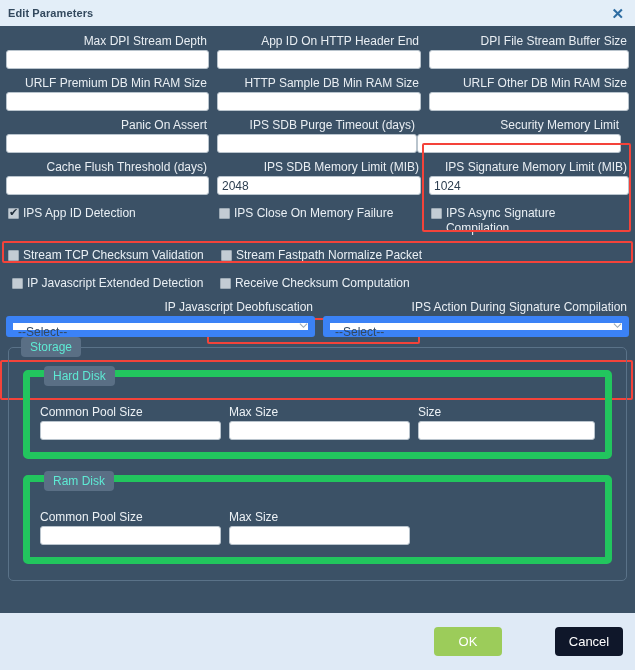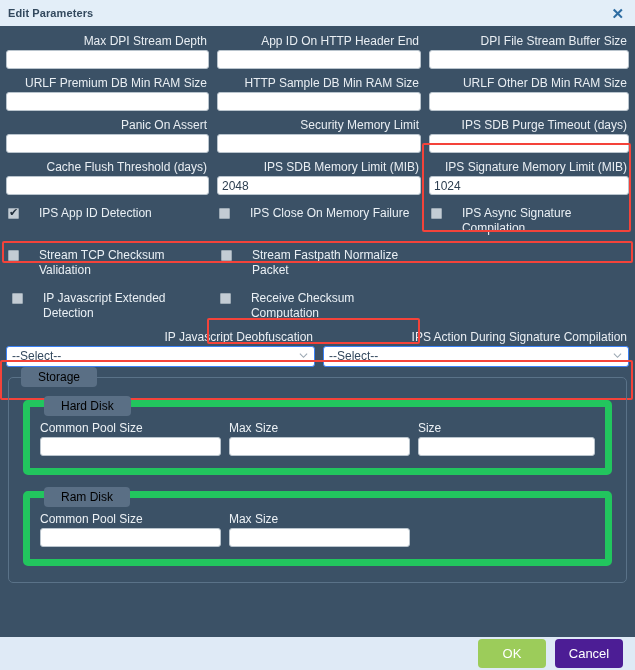--- a/index.html
+++ b/index.html
@@ -128,21 +128,21 @@
     margin-top: 2px;
   }
   .cb-col { padding-right: 6px; }
   .cb-col.k1 { width: 213px; }
   .cb-col.k2 { width: 214px; }
   .cb-col.k3 { width: 202px; padding-right: 8px; }
 
   .cb-item {
     display: flex;
     align-items: flex-start;
-    gap: 20px;
+    gap: 4px;
     padding: 2px 2px;
   }
   .cbox {
     width: 11px; height: 11px;
     min-width: 11px;
     margin-top: 2px;
     background: #c3ccd4;
     border: 1px solid #9daab5;
     border-radius: 1px;
     display: inline-block;
@@ -165,21 +165,21 @@
   
   .sel-grid { display: flex; margin-top: 7px; }
   .sel-col { padding-right: 8px; }
   .sel-col.s1 { width: 320px; }
   .sel-col.s2 { width: 309px; padding-right: 0; }
   .sel-wrap { position: relative; }
   .sel-input {
     width: 100%;
     height: 21px;
     background: #ffffff;
-    border: 1px solid #3b82f6;
+    border: 7px solid #3b82f6;
     border-radius: 3px;
     font-family: "Liberation Sans", sans-serif;
     font-size: 12px;
     color: #34495e;
     padding: 0 22px 0 5px;
     line-height: 19px;
     cursor: pointer;
   }
   .chev {
     position: absolute;
@@ -196,37 +196,37 @@
     border-radius: 5px;
     margin: 10px 2px 0 2px;
     padding: 6px 10px 10px 10px;
     position: relative;
   }
   .fs-legend {
     position: absolute;
     top: -11px;
     left: 12px;
     background: #5a6f85;
-    color: #000000;
-    font-size: 12px;
-    padding: 3px 17px;
+    color: #5eead4;
+    font-size: 12px;
+    padding: 3px 9px;
     border-radius: 4px;
     line-height: 14px;
   }
   .fs-inner {
     border: 7px solid #22c55e;
     border-radius: 5px;
     margin: 16px 4px 6px 4px;
     padding: 14px 10px 12px 10px;
     position: relative;
   }
   .fs-inner .fs-legend { left: 14px; }
 
   .disk-grid { display: flex; }
-  .disk-col { padding-right: 8px; }
+  .disk-col { padding-right: 8px; margin-top: 14px; }
   .disk-col.d1 { width: 198px; }
   .disk-col.d2 { width: 198px; }
   .disk-col.d3 { width: 186px; padding-right: 0; }
   .disk-label {
     font-size: 12px;
     color: #ecf1f5;
     padding-bottom: 2px;
   }
   .disk-input {
     display: block;
@@ -240,40 +240,40 @@
     color: #2c3e50;
     padding: 0 4px;
     outline: none;
   }
 
   
   .footer {
     position: absolute;
     left: 0; bottom: 0;
     width: 635px;
-    height: 33px;
+    height: 57px;
     background: #dfeaf6;
     display: flex;
     align-items: center;
     justify-content: flex-end;
     padding-right: 12px;
     gap: 9px;
   }
   .btn {
     font-family: "Liberation Sans", sans-serif;
     font-size: 13px;
     border: none;
     border-radius: 4px;
     padding: 7px 0;
     width: 68px;
     cursor: pointer;
     color: #ffffff;
   }
   .btn-ok { background: #9ccc5a; }
-  .btn-cancel { background: #4c1d95; }
+  .btn-cancel { background: #0f172a; margin-left: 44px; }
 </style>
 </head>
 <body>
 
 <div class="titlebar">
   <span class="title">Edit Parameters</span>
   <span class="close-btn">✕</span>
 </div>
 
 <div class="dialog-body">
@@ -306,26 +306,26 @@
       <div class="field-label">URLF Other DB Min RAM Size</div>
       <input class="field-input" value="" style="">
     </div>
   </div>
 
   <div class="field-grid">
     <div class="col c1 field-block">
       <div class="field-label">Panic On Assert</div>
       <input class="field-input" value="" style="">
     </div>
+    <div class="col c3 field-block">
+      <div class="field-label">IPS SDB Purge Timeout (days)</div>
+      <input class="field-input" value="" style="">
+    </div>
     <div class="col c2 field-block">
       <div class="field-label">Security Memory Limit</div>
-      <input class="field-input" value="" style="">
-    </div>
-    <div class="col c3 field-block">
-      <div class="field-label">IPS SDB Purge Timeout (days)</div>
       <input class="field-input" value="" style="">
     </div>
   </div>
 
   <div class="field-grid">
     <div class="col c1 field-block">
       <div class="field-label">Cache Flush Threshold (days)</div>
       <input class="field-input" value="" style="">
     </div>
     <div class="col c2 field-block">

